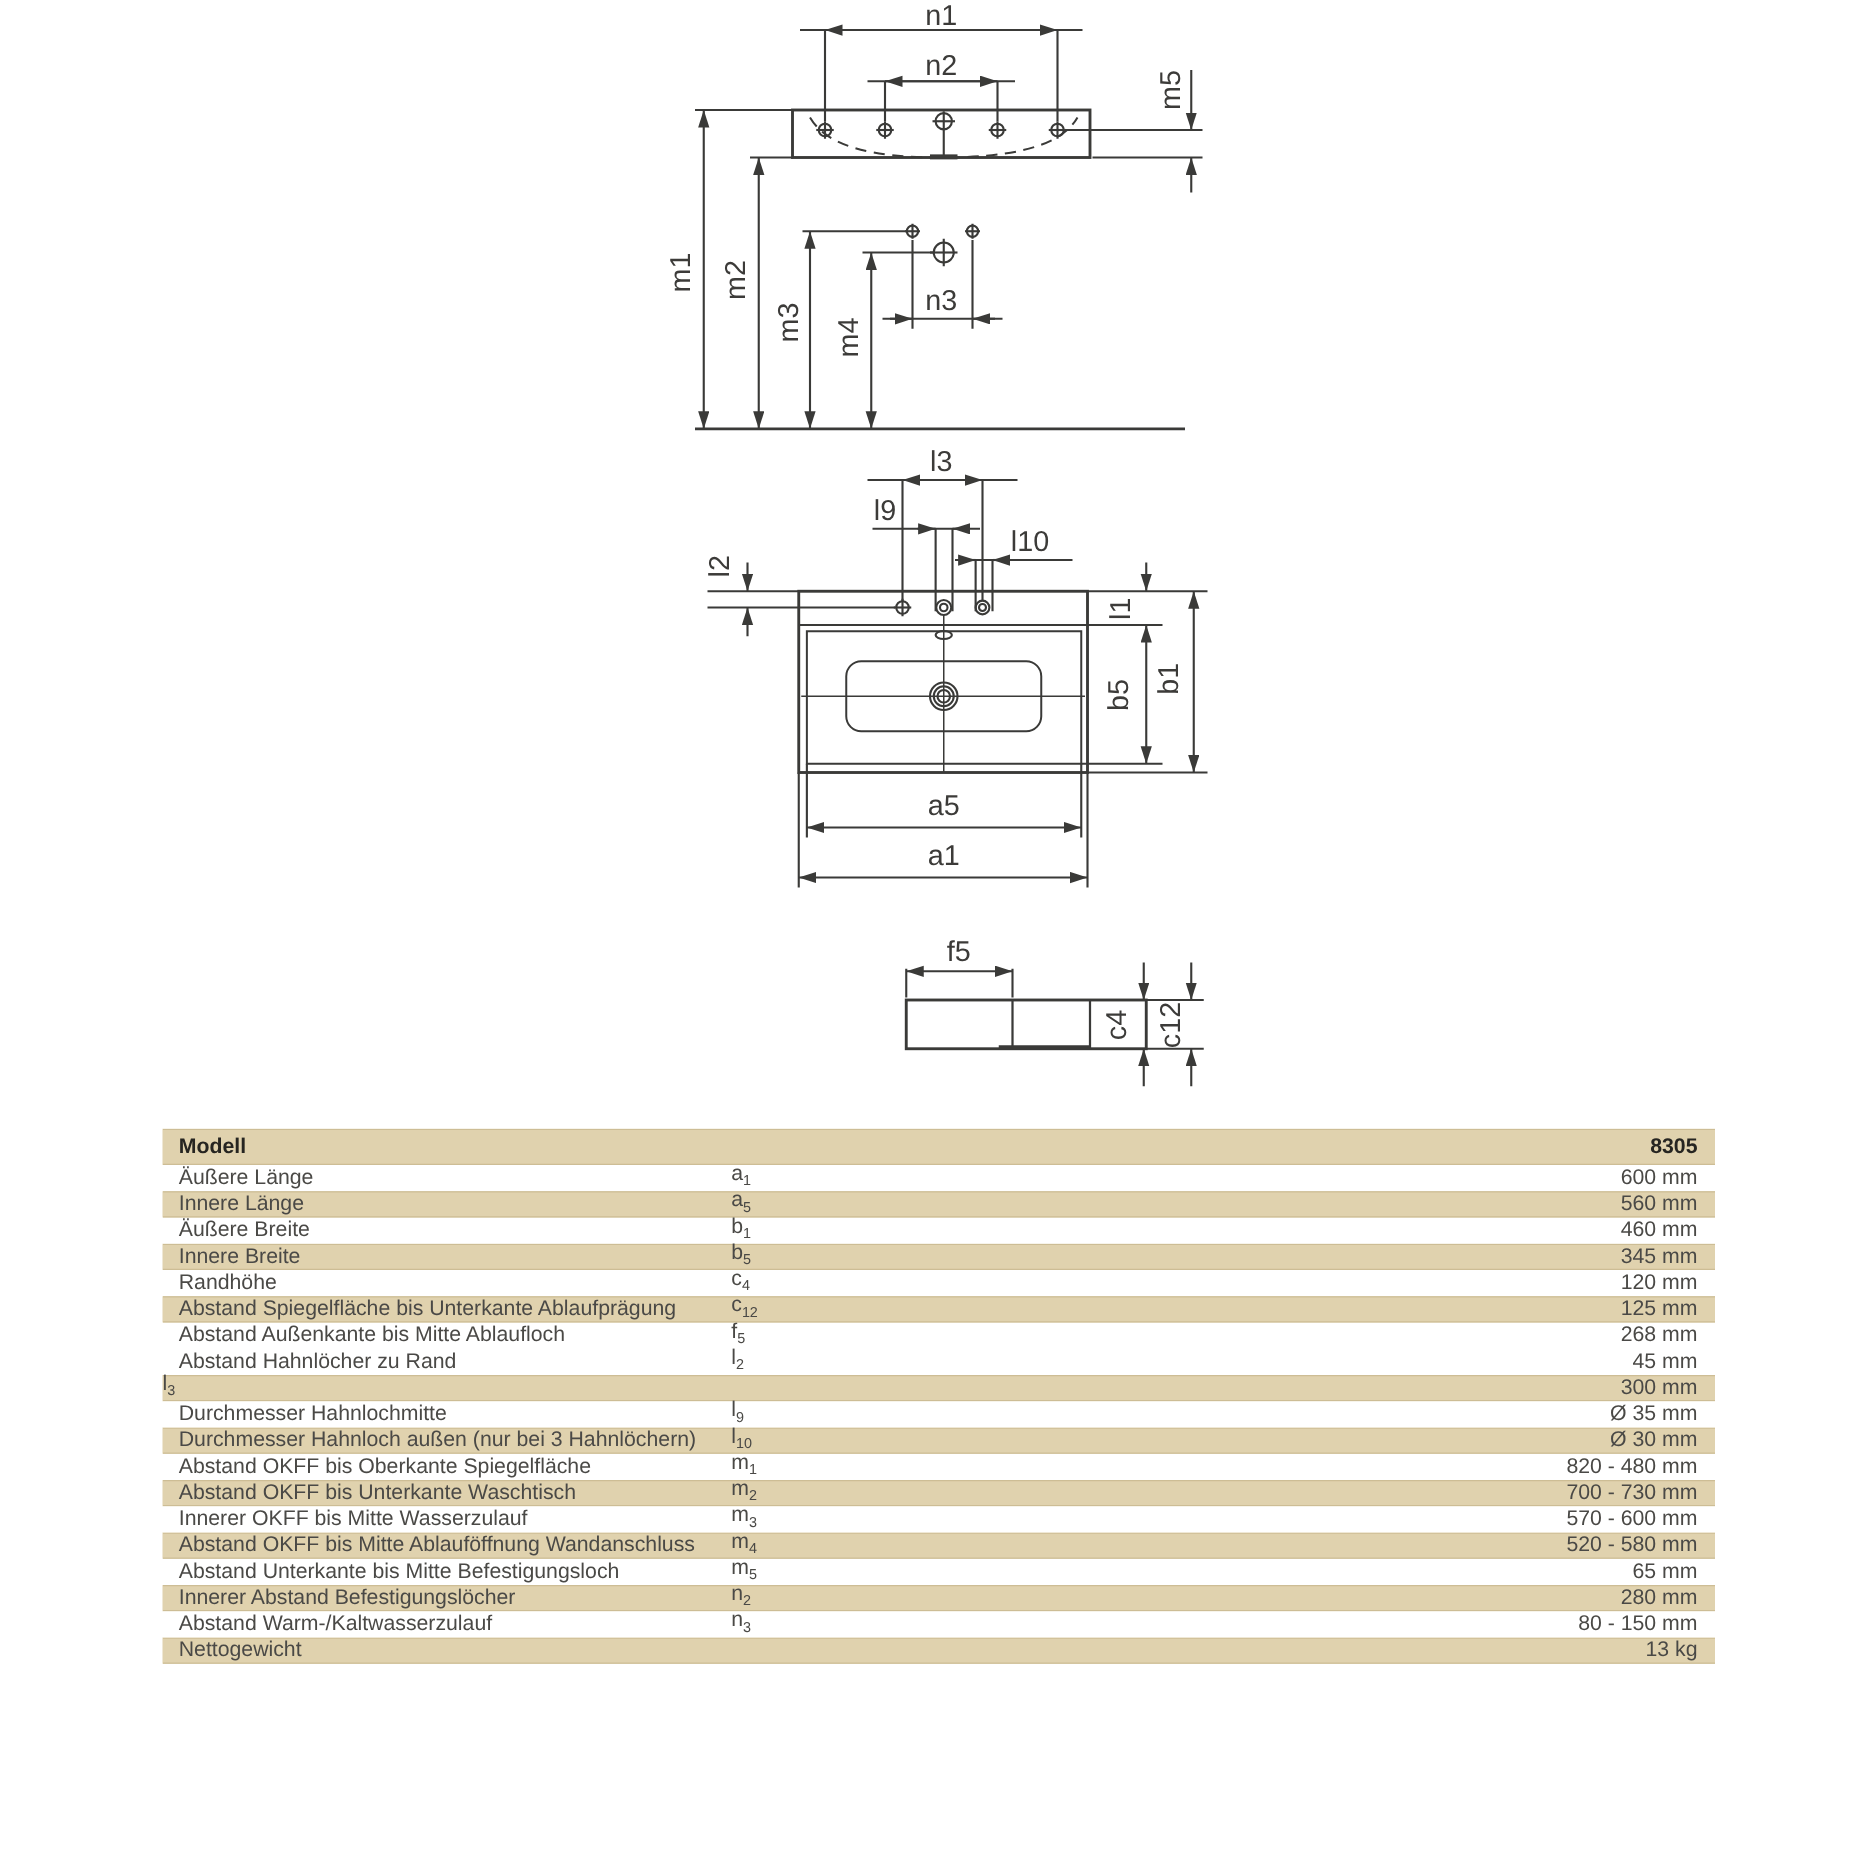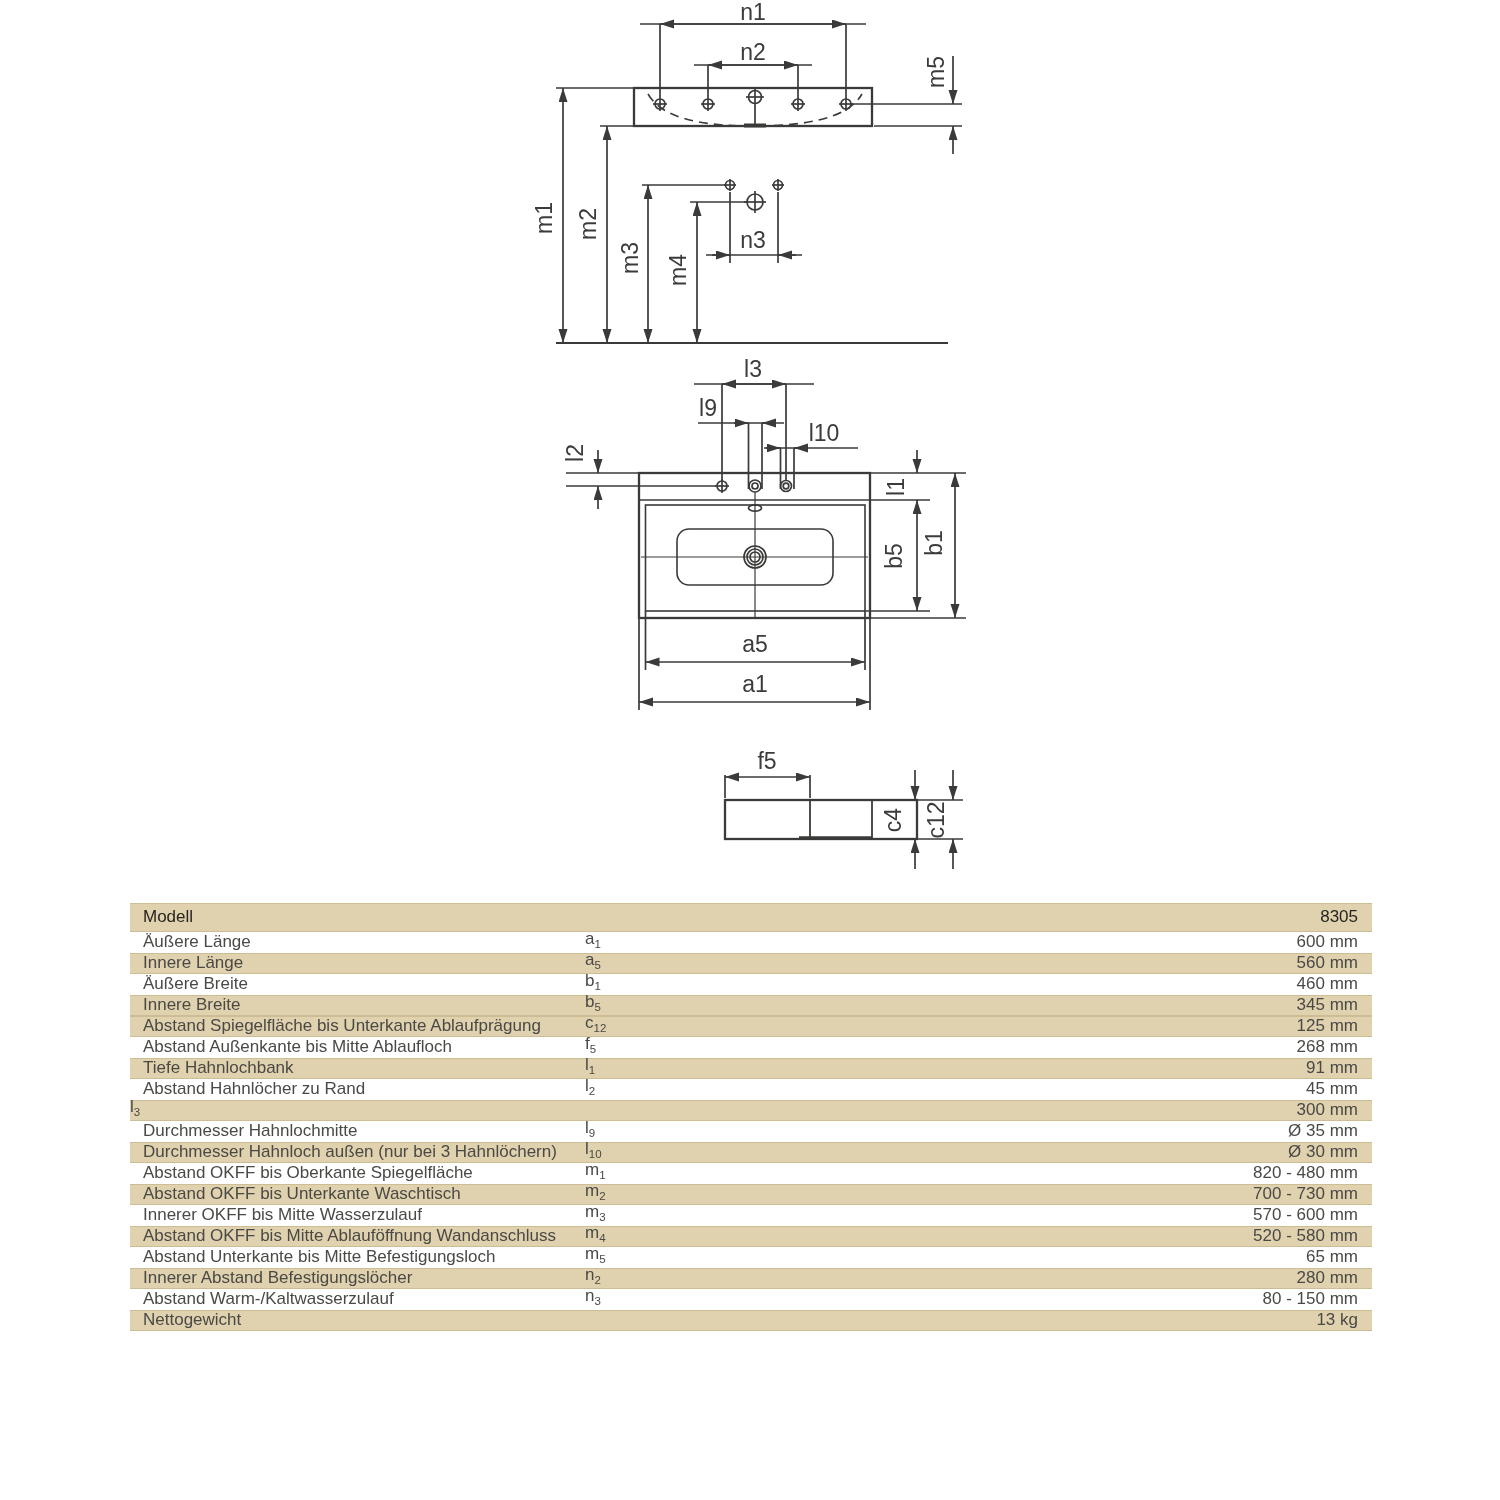--- a/index.html
+++ b/index.html
@@ -1,21 +1,21 @@
 <!DOCTYPE html>
 <html><head>
 <meta charset="utf-8">
 <style>
   html,body{margin:0;padding:0;background:#ffffff;}
   body{width:1500px;height:1500px;position:relative;font-family:"Liberation Sans",sans-serif;}
   #drawing{position:absolute;left:0;top:0;}
   #drawing text{font-family:"Liberation Sans",sans-serif;font-size:23px;fill:#3c3b39;}
   #spec-table{position:absolute;left:130px;top:903px;width:1242px;font-size:17px;color:#4a4946;}
   .t-row{display:flex;align-items:center;height:21px;line-height:27.5px;}
-  .t-row.head{height:28.5px;line-height:28.5px;font-weight:normal;color:#262521;}
+  .t-row.head{height:28.5px;line-height:28.5px;font-weight:bold;color:#262521;}
   .t-row.tint{background:#e0d2ae;box-shadow:inset 0 1px 0 #cdbd95, inset 0 -1px 0 #cdbd95;}
   .c-label{width:442px;padding-left:13px;white-space:nowrap;overflow:hidden;}
   .c-sym{width:330px;white-space:nowrap;}
   .c-sym sub{font-size:11.5px;}
   .c-val{flex:1;text-align:right;padding-right:14px;white-space:nowrap;}
 </style>
 </head>
 <body>
 
 <svg id="drawing" width="1500" height="900" viewBox="0 0 1500 900">
@@ -225,35 +225,35 @@
       <div class="t-row">
         <div class="c-label">Äußere Breite</div>
         <div class="c-sym">b<sub>1</sub></div>
         <div class="c-val">460 mm</div>
       </div>
       <div class="t-row tint">
         <div class="c-label">Innere Breite</div>
         <div class="c-sym">b<sub>5</sub></div>
         <div class="c-val">345 mm</div>
       </div>
+      <div class="t-row">
+        <div class="c-label">Randhöhe</div>
+        <div class="c-sym">c<sub>4</sub></div>
+        <div class="c-val">120 mm</div>
+      </div>
       <div class="t-row tint">
         <div class="c-label">Abstand Spiegelfläche bis Unterkante Ablaufprägung</div>
         <div class="c-sym">c<sub>12</sub></div>
         <div class="c-val">125 mm</div>
       </div>
       <div class="t-row">
         <div class="c-label">Abstand Außenkante bis Mitte Ablaufloch</div>
         <div class="c-sym">f<sub>5</sub></div>
         <div class="c-val">268 mm</div>
       </div>
-      <div class="t-row tint">
-        <div class="c-label">Tiefe Hahnlochbank</div>
-        <div class="c-sym">l<sub>1</sub></div>
-        <div class="c-val">91 mm</div>
-      </div>
       <div class="t-row">
         <div class="c-label">Abstand Hahnlöcher zu Rand</div>
         <div class="c-sym">l<sub>2</sub></div>
         <div class="c-val">45 mm</div>
       </div>
       <div class="t-row tint">
         <div class="c-sym">l<sub>3</sub></div>
         <div class="c-val">300 mm</div>
       </div>
       <div class="t-row">

